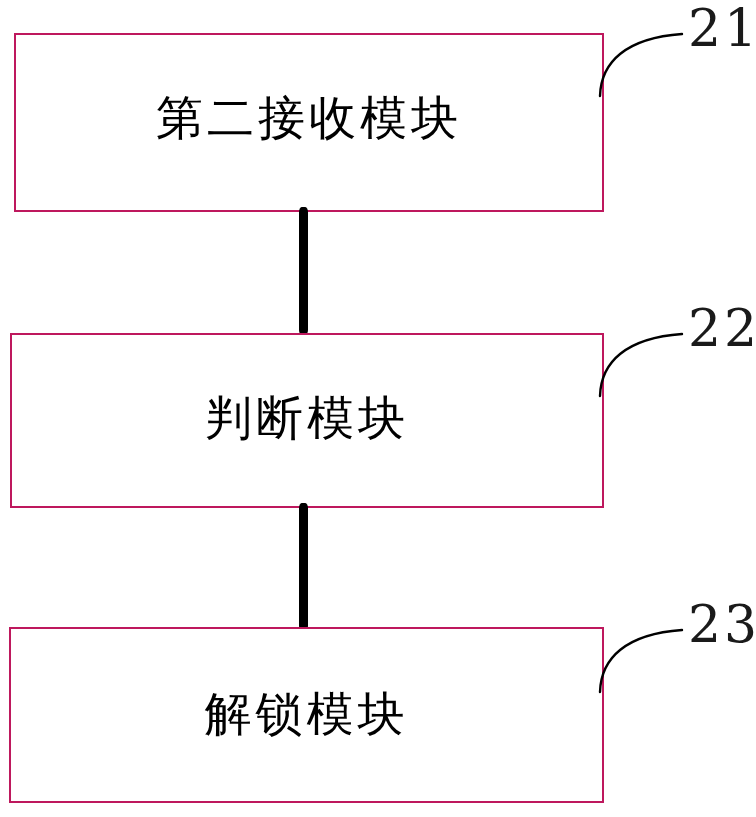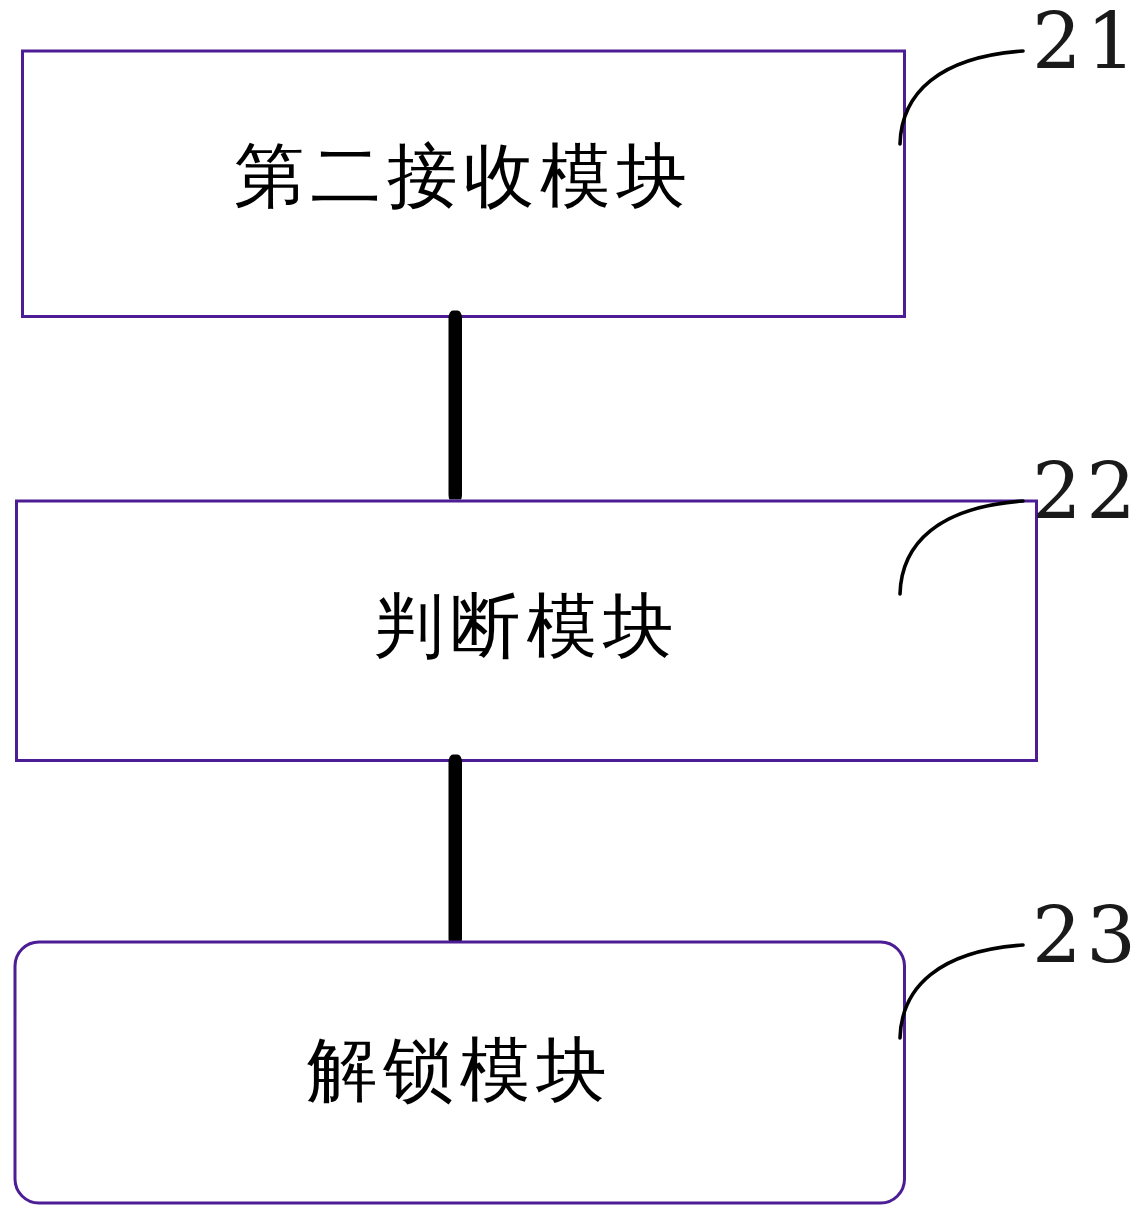--- a/index.html
+++ b/index.html
@@ -15,39 +15,39 @@
     width: 756px;
     height: 817px;
     background: #ffffff;
     overflow: hidden;
   }
 
   
   .module-box {
     position: absolute;
     box-sizing: border-box;
-    border: 2px solid #4c1d95;
+    border: 2px solid #be185d;
     background: #ffffff;
     display: flex;
     align-items: center;
     justify-content: center;
   }
   .module-label {
     font-family: "DejaVu Serif", "Liberation Serif", serif;
     font-size: 47px;
     line-height: 1;
     letter-spacing: 4px;
     color: #000000;
     white-space: nowrap;
     -webkit-font-smoothing: none;
   }
 
   #box-21 { left: 14px;  top: 33px;  width: 590px; height: 179px; }
-  #box-22 { left: 10px;  top: 333px; width: 682px; height: 175px; }
-  #box-23 { left:  9px;  top: 627px; width: 595px; height: 176px; border-radius: 17px; }
+  #box-22 { left: 10px;  top: 333px; width: 594px; height: 175px; }
+  #box-23 { left:  9px;  top: 627px; width: 595px; height: 176px; }
 
   
   #box-21 .module-label { transform: translateY(-5px); }
   #box-22 .module-label { transform: translateY(-3px); }
   #box-23 .module-label { transform: translateY(-2px); }
 
   
   .connector {
     position: absolute;
     width: 9px;

